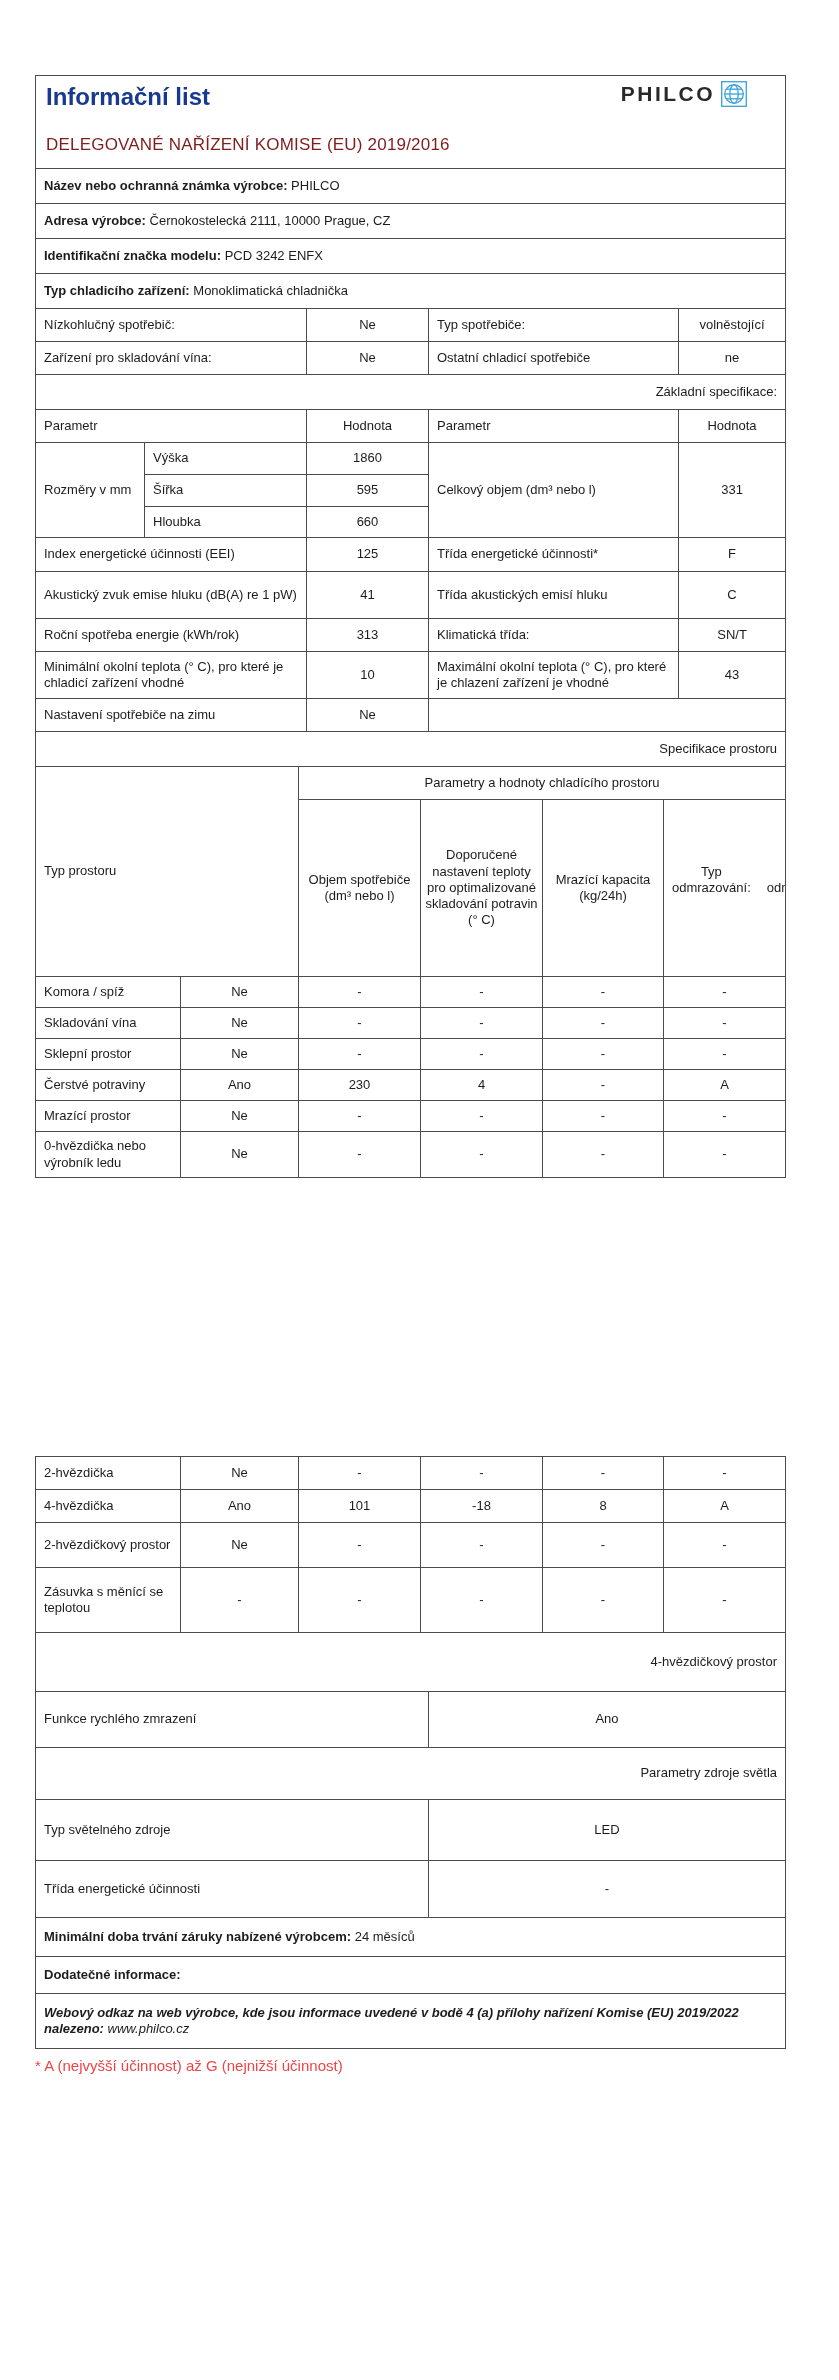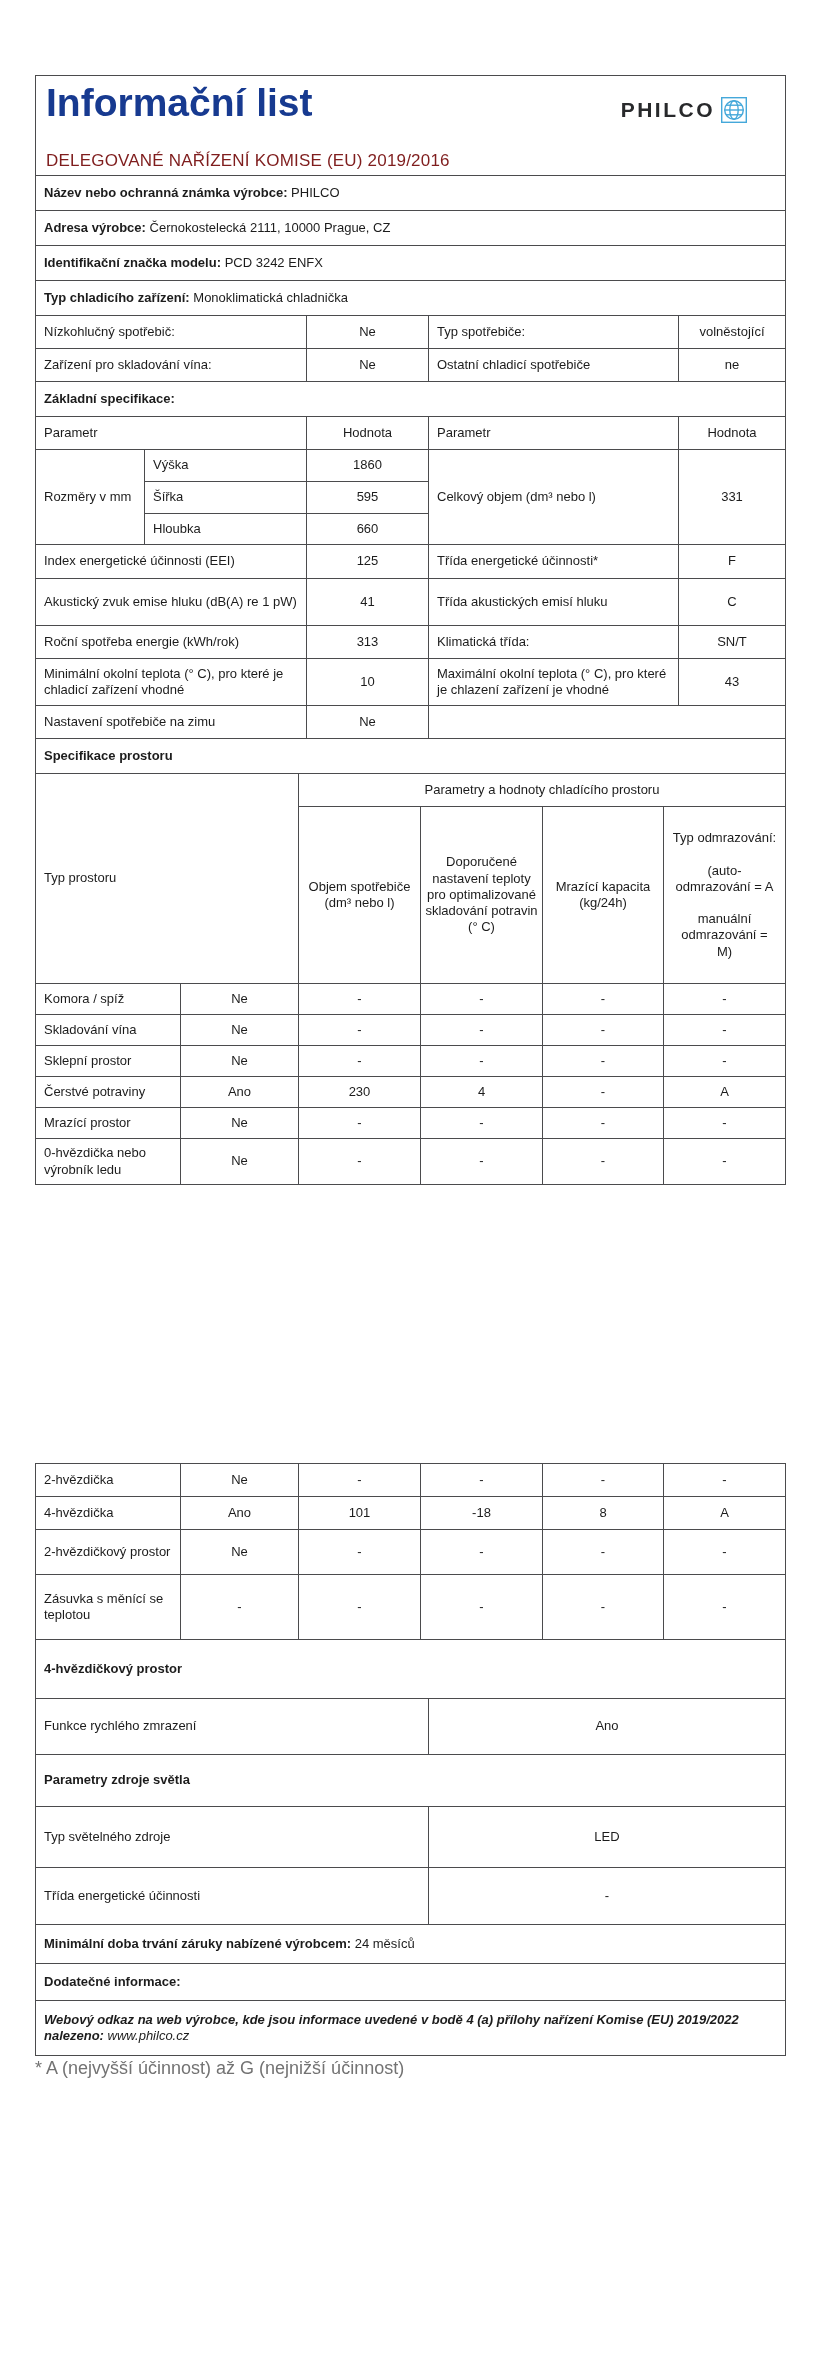--- a/index.html
+++ b/index.html
@@ -10,46 +10,46 @@
   .doc{position:absolute;left:35px;top:75px;width:750px;}
   table.t{border-collapse:collapse;table-layout:fixed;width:750px;}
   table.t td{
     border:1px solid #4b4b4d;font-size:13px;color:#1c1c1c;
     vertical-align:middle;line-height:1.25;overflow:hidden;
   }
   table.nt tr:first-child td{border-top:none;}
   .lbl{text-align:left;padding:3px 8px;}
   .val{text-align:center;padding:3px 4px;}
   .lv{text-align:left;padding:4px 8px;}
-  .sec{font-weight:bold;text-align:left;padding:4px 8px;}
+  .sec{font-weight:normal;text-align:right;padding:4px 8px;}
   .b{font-weight:bold;}
   .empty{border-left:1px solid #4b4b4d;}
   
   tr.r83>td{height:83px;vertical-align:top;}
   tr.r24>td{height:24px;} tr.r25>td{height:25px;} tr.r26>td{height:26px;}
   tr.r27>td{height:27px;} tr.r28>td{height:28px;} tr.r30>td{height:30px;}
   tr.r38>td{height:38px;} tr.r39>td{height:39px;} tr.r40>td{height:40px;}
   tr.r43>td{height:43px;} tr.r46>td{height:46px;} tr.r49>td{height:49px;}
   tr.r50>td{height:50px;} tr.r54>td{height:54px;} tr.r58>td{height:58px;}
   tr.r170>td{height:170px;}
   
   .header-cell{padding:5px 10px 4px 10px;}
   .header-top{display:flex;justify-content:space-between;align-items:flex-end;}
-  .title{margin:0;font-size:39px;font-weight:bold;color:#173a90;line-height:1.15;}
+  .title{margin:0;font-size:24px;font-weight:bold;color:#173a90;line-height:1.15;}
   .logo{display:flex;align-items:center;gap:6px;margin-bottom:3px;margin-right:28px;}
   .logo-text{font-size:21px;font-weight:bold;letter-spacing:2.5px;color:#28292b;}
   .globe{display:block;}
   .regulation{margin-top:24px;font-size:17px;color:#7f1d1d;letter-spacing:0.2px;}
   
   td.defrost{vertical-align:top;}
-  .defrost-box{display:flex;flex-direction:column;gap:16px;padding:8px 4px;text-align:center;}
+  .defrost-box{display:flex;flex-direction:row;gap:16px;padding:8px 4px;text-align:center;}
   .gh{font-weight:normal;}
   .page-gap{height:278px;}
   .web{line-height:1.5;font-style:italic;}
-  .footnote{margin-top:2px;font-size:18px;color:#737373;}
+  .footnote{margin-top:8px;font-size:15px;color:#ef4444;}
 </style>
 </head>
 <body>
 
 <div class="doc">
 
   <table class="t">
     <colgroup>
       <col style="width:109px">
         <col style="width:162px">

